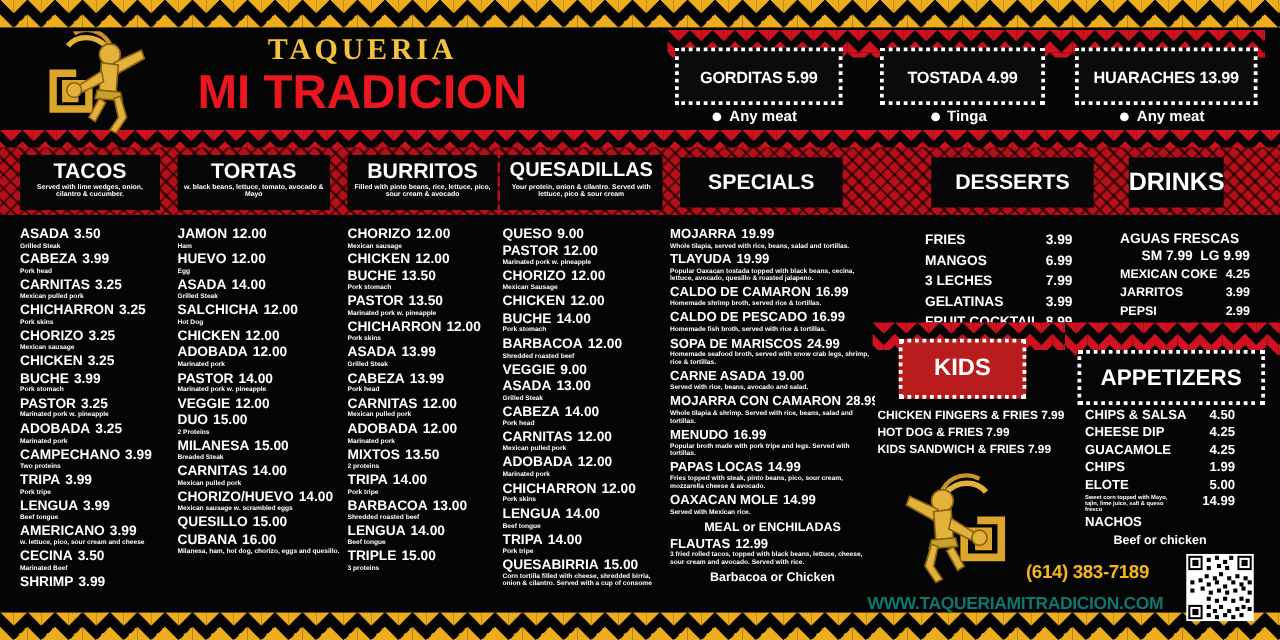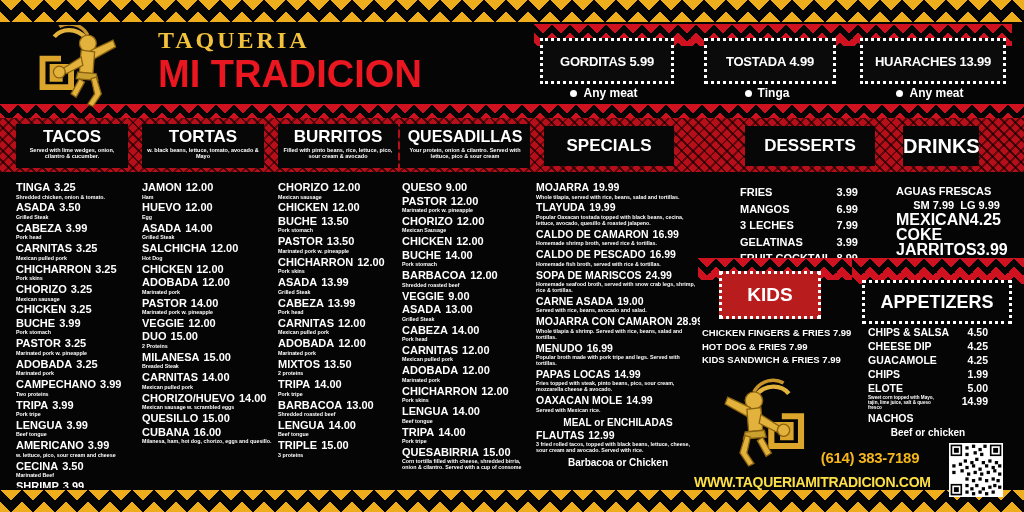--- a/index.html
+++ b/index.html
@@ -32,21 +32,21 @@
   .cat-band{
     position:absolute;left:0;top:118px;width:1024px;height:54px;
     background-color:#b60f1a;
     background-image:
       repeating-linear-gradient(45deg, rgba(0,0,0,.62) 0 2px, transparent 2px 8px),
       repeating-linear-gradient(-45deg, rgba(0,0,0,.45) 0 2px, transparent 2px 8px);
   }
   
   .logo{position:absolute;left:26px;top:25px;width:112px;height:84px;}
   .title{position:absolute;left:158px;top:28px;line-height:1;}
-  .title .l1{font-family:"Liberation Serif",serif;font-weight:bold;font-size:24px;color:#f2c23c;letter-spacing:3px;}
+  .title .l1{font-family:"Liberation Serif",serif;font-weight:bold;font-size:24px;color:#f2c23c;letter-spacing:3px;text-align:center;}
   .title .l2{font-weight:800;font-size:38px;color:#ea1620;letter-spacing:0;margin-top:3px;}
   
   .fstrip{left:534px;top:24px;width:478px;height:22px;}
   .fbox{
     position:absolute;top:38px;height:40px;border:3px dotted #fff;background:#0b0b0b;
     display:flex;align-items:center;justify-content:center;
     font-weight:800;font-size:13px;letter-spacing:-.2px;white-space:nowrap;
   }
   .fnote{position:absolute;top:86px;display:flex;align-items:center;justify-content:center;gap:6px;font-weight:800;font-size:12px;}
   .dot{width:7px;height:7px;border-radius:50%;background:#fff;display:inline-block;}
@@ -64,41 +64,41 @@
   .mi-desc{font-size:5.3px;line-height:5.9px;font-weight:700;margin-top:1px;}
   .mi-option{font-size:10px;font-weight:800;text-align:center;margin:3px 0 2px 0;}
   .mi-desc:empty,.mi-option:empty{display:none;}
   
   .prow{display:flex;justify-content:space-between;font-weight:800;}
   .desserts-rows{position:absolute;left:740px;top:184px;width:118px;}
   .desserts-rows .prow{font-size:11px;line-height:16.5px;}
   .drinks-rows{position:absolute;left:896px;top:184px;width:104px;}
   .drinks-lead{font-size:11px;font-weight:800;line-height:14px;}
   .drinks-sizes{font-size:11px;font-weight:800;text-align:right;white-space:pre;line-height:14px;}
-  .drinks-rows .prow{font-size:16px;line-height:15px;}
+  .drinks-rows .prow{font-size:10px;line-height:15px;}
   .kids-band{left:698px;top:258px;width:176px;height:22px;}
   .kids-box{position:absolute;left:719px;top:271px;width:96px;height:42px;border:3px dotted #fff;background:#b91c1c;
     display:flex;align-items:center;justify-content:center;font-size:19px;font-weight:800;}
   .kids-items{position:absolute;left:702px;top:326px;width:172px;}
   .kids-items .krow{font-size:9.5px;font-weight:800;line-height:13.5px;white-space:nowrap;}
   .apps-band{left:852px;top:258px;width:172px;height:26px;}
   .apps-box{position:absolute;left:862px;top:280px;width:144px;height:38px;border:3px dotted #fff;background:#060606;
     display:flex;align-items:center;justify-content:center;font-size:18px;font-weight:800;}
   .apps-rows{position:absolute;left:868px;top:325px;width:120px;}
   .apps-rows .prow{font-size:10.5px;line-height:14px;}
   .arow-desc{display:flex;justify-content:space-between;}
   .arow-desc .ad{font-size:4.6px;line-height:5.2px;font-weight:700;width:74px;}
   .arow-desc .adp{font-size:10.5px;font-weight:800;}
   .arow-desc:empty{display:none;}
   .a-note{font-size:10px;font-weight:800;text-align:center;margin-top:2px;}
   .a-note:empty,.ad:empty,.adp:empty{display:none;}
   
   .dancer2{position:absolute;left:712px;top:378px;width:96px;height:94px;transform:scaleX(-1);}
   .phone{position:absolute;left:788px;top:449px;width:164px;text-align:center;font-size:15px;font-weight:800;color:#f5b51d;letter-spacing:-.3px;}
-  .website{position:absolute;left:694px;top:474px;width:250px;font-size:14px;font-weight:800;color:#fde047;letter-spacing:-.3px;white-space:nowrap;}
+  .website{position:absolute;left:694px;top:474px;width:250px;font-size:14px;font-weight:800;color:#0f766e;letter-spacing:-.3px;white-space:nowrap;}
   .qr{position:absolute;left:948px;top:443px;width:56px;height:54px;}
 </style>
 </head>
 <body>
 
 <div id="board">
 
   <div class="zz zz-gold" style="left:0;top:0;width:1024px;height:22px;"></div>
   <div class="zz zz-red" style="left:0;top:104px;width:1024px;height:16px;"></div>
   <div class="cat-band"></div>
@@ -165,24 +165,20 @@
   </div>
   <div class="cat-box" style="left:745px;top:126px;width:130px;height:40px;">
     <div class="cat-title solo">DESSERTS</div>
   </div>
   <div class="cat-box" style="left:903px;top:126px;width:76px;height:40px;">
     <div class="cat-title solo" style="font-size:20px;">DRINKS</div>
   </div>
 
   <div class="menucol" style="left:16px;width:122px;">
 
-      <div class="mi">
-        <div class="mi-line"><span class="mi-name">TINGA</span><span class="mi-price">3.25</span></div>
-        <div class="mi-desc">Shredded chicken, onion &amp; tomato.</div>
-      </div>
 
       <div class="mi">
         <div class="mi-line"><span class="mi-name">ASADA</span><span class="mi-price">3.50</span></div>
         <div class="mi-desc">Grilled Steak</div>
       </div>
 
       <div class="mi">
         <div class="mi-line"><span class="mi-name">CABEZA</span><span class="mi-price">3.99</span></div>
         <div class="mi-desc">Pork head</div>
       </div>

